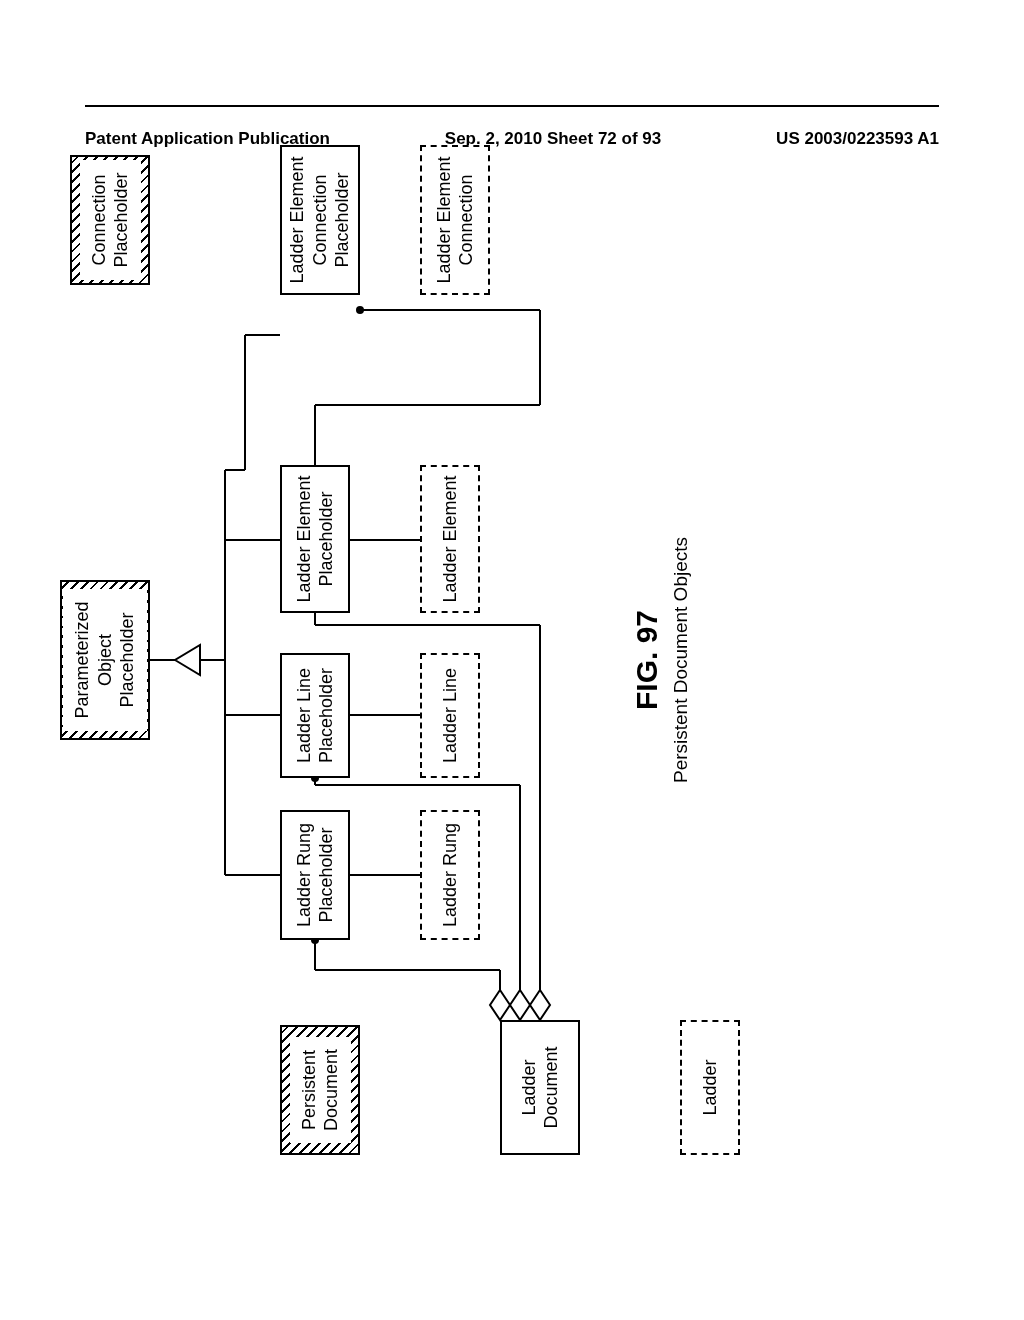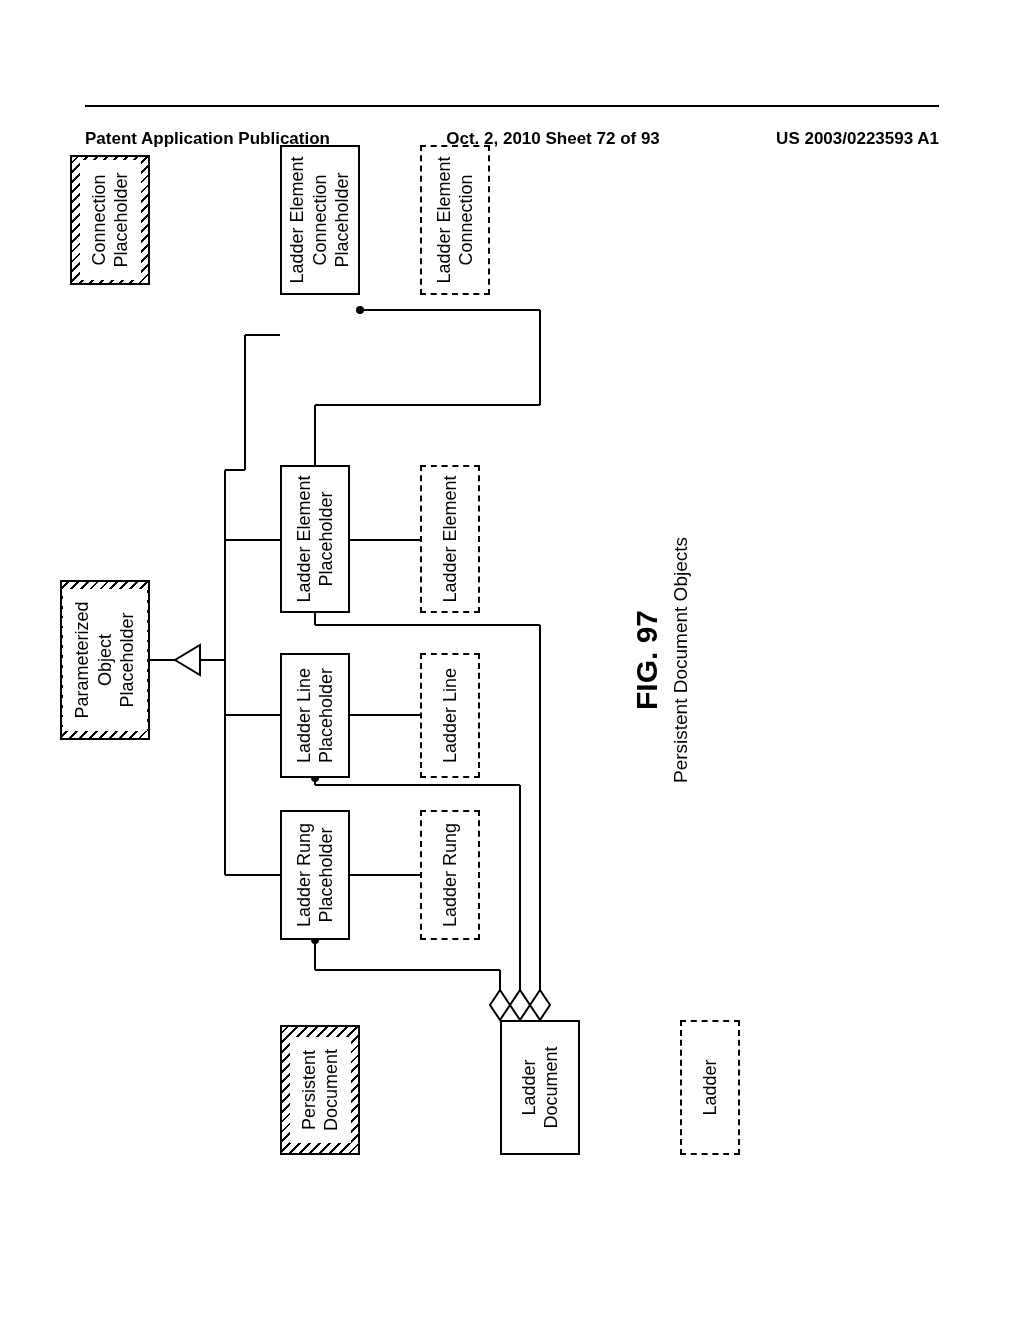--- a/index.html
+++ b/index.html
@@ -74,21 +74,21 @@
       top: 0; left: 0;
       width: 100%; height: 100%;
       pointer-events: none;
     }
   </style>
 </head>
 <body>
 
 <div class="header">
   <span>Patent Application Publication</span>
-  <span>Oct. 2, 2010  Sheet 72 of 93</span>
+  <span>Sep. 2, 2010  Sheet 72 of 93</span>
   <span>US 2003/0223593 A1</span>
 </div>
 <div class="header-line"></div>
 
 <div class="diagram">
 
   <svg class="connectors" viewBox="0 0 760 1000">
 
     <line x1="380" y1="150" x2="380" y2="175" stroke="black" stroke-width="2"></line>
     <polygon points="380,175 365,200 395,200" fill="white" stroke="black" stroke-width="2"></polygon>

